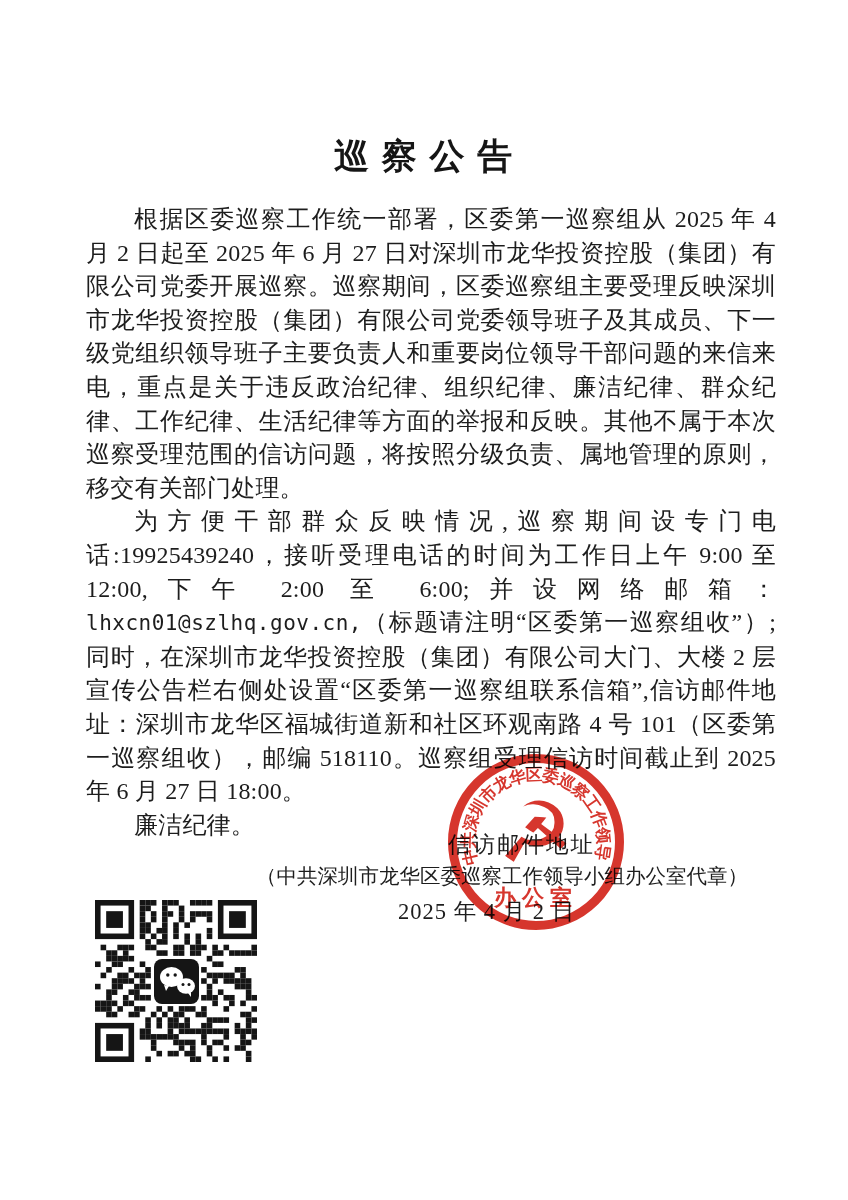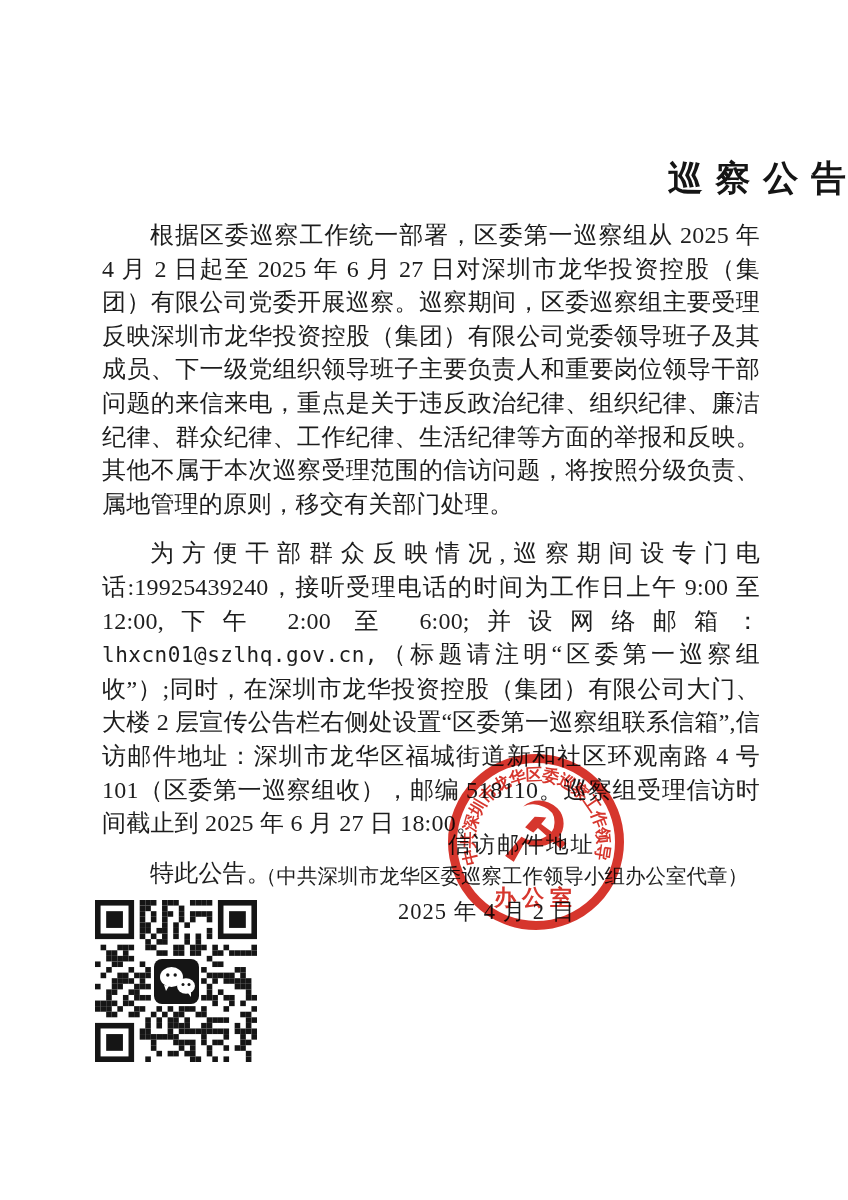--- a/index.html
+++ b/index.html
@@ -6,36 +6,36 @@
   .page {
     position:relative;
     width:848px; height:1200px;
     background:#ffffff;
     color:#1d1d1d;
     font-family:"Liberation Serif","DejaVu Serif",serif;
     overflow:hidden;
   }
   .doc-title {
     position:absolute;
-    top:132px; left:0; width:100%;
-    text-align:right;
+    top:110px; left:0; width:100%;
+    text-align:center;
     font-size:35px;
     font-weight:bold;
     letter-spacing:2px;
     color:#151515;
   }
   .body-text {
     position:absolute;
     top:203px; left:86px; width:690px;
     font-size:24px;
     line-height:33.6px;
     text-align:justify;
     letter-spacing:0.2px;
   }
-  .body-text p { margin:16px; text-indent:2em; }
+  .body-text p { margin:0; text-indent:2em; }
   .mono {
     font-family:"DejaVu Sans Mono",monospace;
     font-size:21px;
     letter-spacing:0.5px;
     font-weight:normal;
   }
   .sig-name {
     position:absolute; top:829px; left:448px;
     font-size:22.5px; letter-spacing:2px;
   }
@@ -62,21 +62,21 @@
 </head>
 <body>
 
 <div class="page">
 
   <h1 class="doc-title">巡 察 公 告</h1>
 
   <div class="body-text" id="body-text">
       <p><span>根据区委巡察工作统一部署，区委第一巡察组从 2025 年 4 月 2 日起至 2025 年 6 月 27 日对深圳市龙华投资控股（集团）有限公司党委开展巡察。巡察期间，区委巡察组主要受理反映深圳市龙华投资控股（集团）有限公司党委领导班子及其成员、下一级党组织领导班子主要负责人和重要岗位领导干部问题的来信来电，重点是关于违反政治纪律、组织纪律、廉洁纪律、群众纪律、工作纪律、生活纪律等方面的举报和反映。其他不属于本次巡察受理范围的信访问题，将按照分级负责、属地管理的原则，移交有关部门处理。</span></p>
       <p><span>为方便干部群众反映情况,巡察期间设专门电话:19925439240，接听受理电话的时间为工作日上午 9:00 至 12:00,下午 2:00 至 6:00;并设网络邮箱：</span><span class="mono">lhxcn01@szlhq.gov.cn,</span><span>（标题请注明“区委第一巡察组收”）;同时，在深圳市龙华投资控股（集团）有限公司大门、大楼 2 层宣传公告栏右侧处设置“区委第一巡察组联系信箱”,信访邮件地址：深圳市龙华区福城街道新和社区环观南路 4 号 101（区委第一巡察组收），邮编 518110。巡察组受理信访时间截止到 2025 年 6 月 27 日 18:00。</span></p>
-      <p><span>特此公告。</span></p>
+      <p><span>廉洁纪律。</span></p>
     </div>
 
   <div class="sig-name">信访邮件地址</div>
   <div class="sig-note">（中共深圳市龙华区委巡察工作领导小组办公室代章）</div>
   <div class="sig-date">2025 年 4 月 2 日</div>
 
   <svg class="seal" width="180" height="180" viewBox="0 0 180 180" aria-hidden="true">
     <circle class="seal-stroke" cx="90" cy="90" r="83.5" stroke-width="9"></circle>
     <path id="seal-arc" fill="none" d="M 31.7 111.2 A 62 62 0 1 1 148.3 111.2"></path>
     <text class="seal-text" font-size="16.5" letter-spacing="-1">

